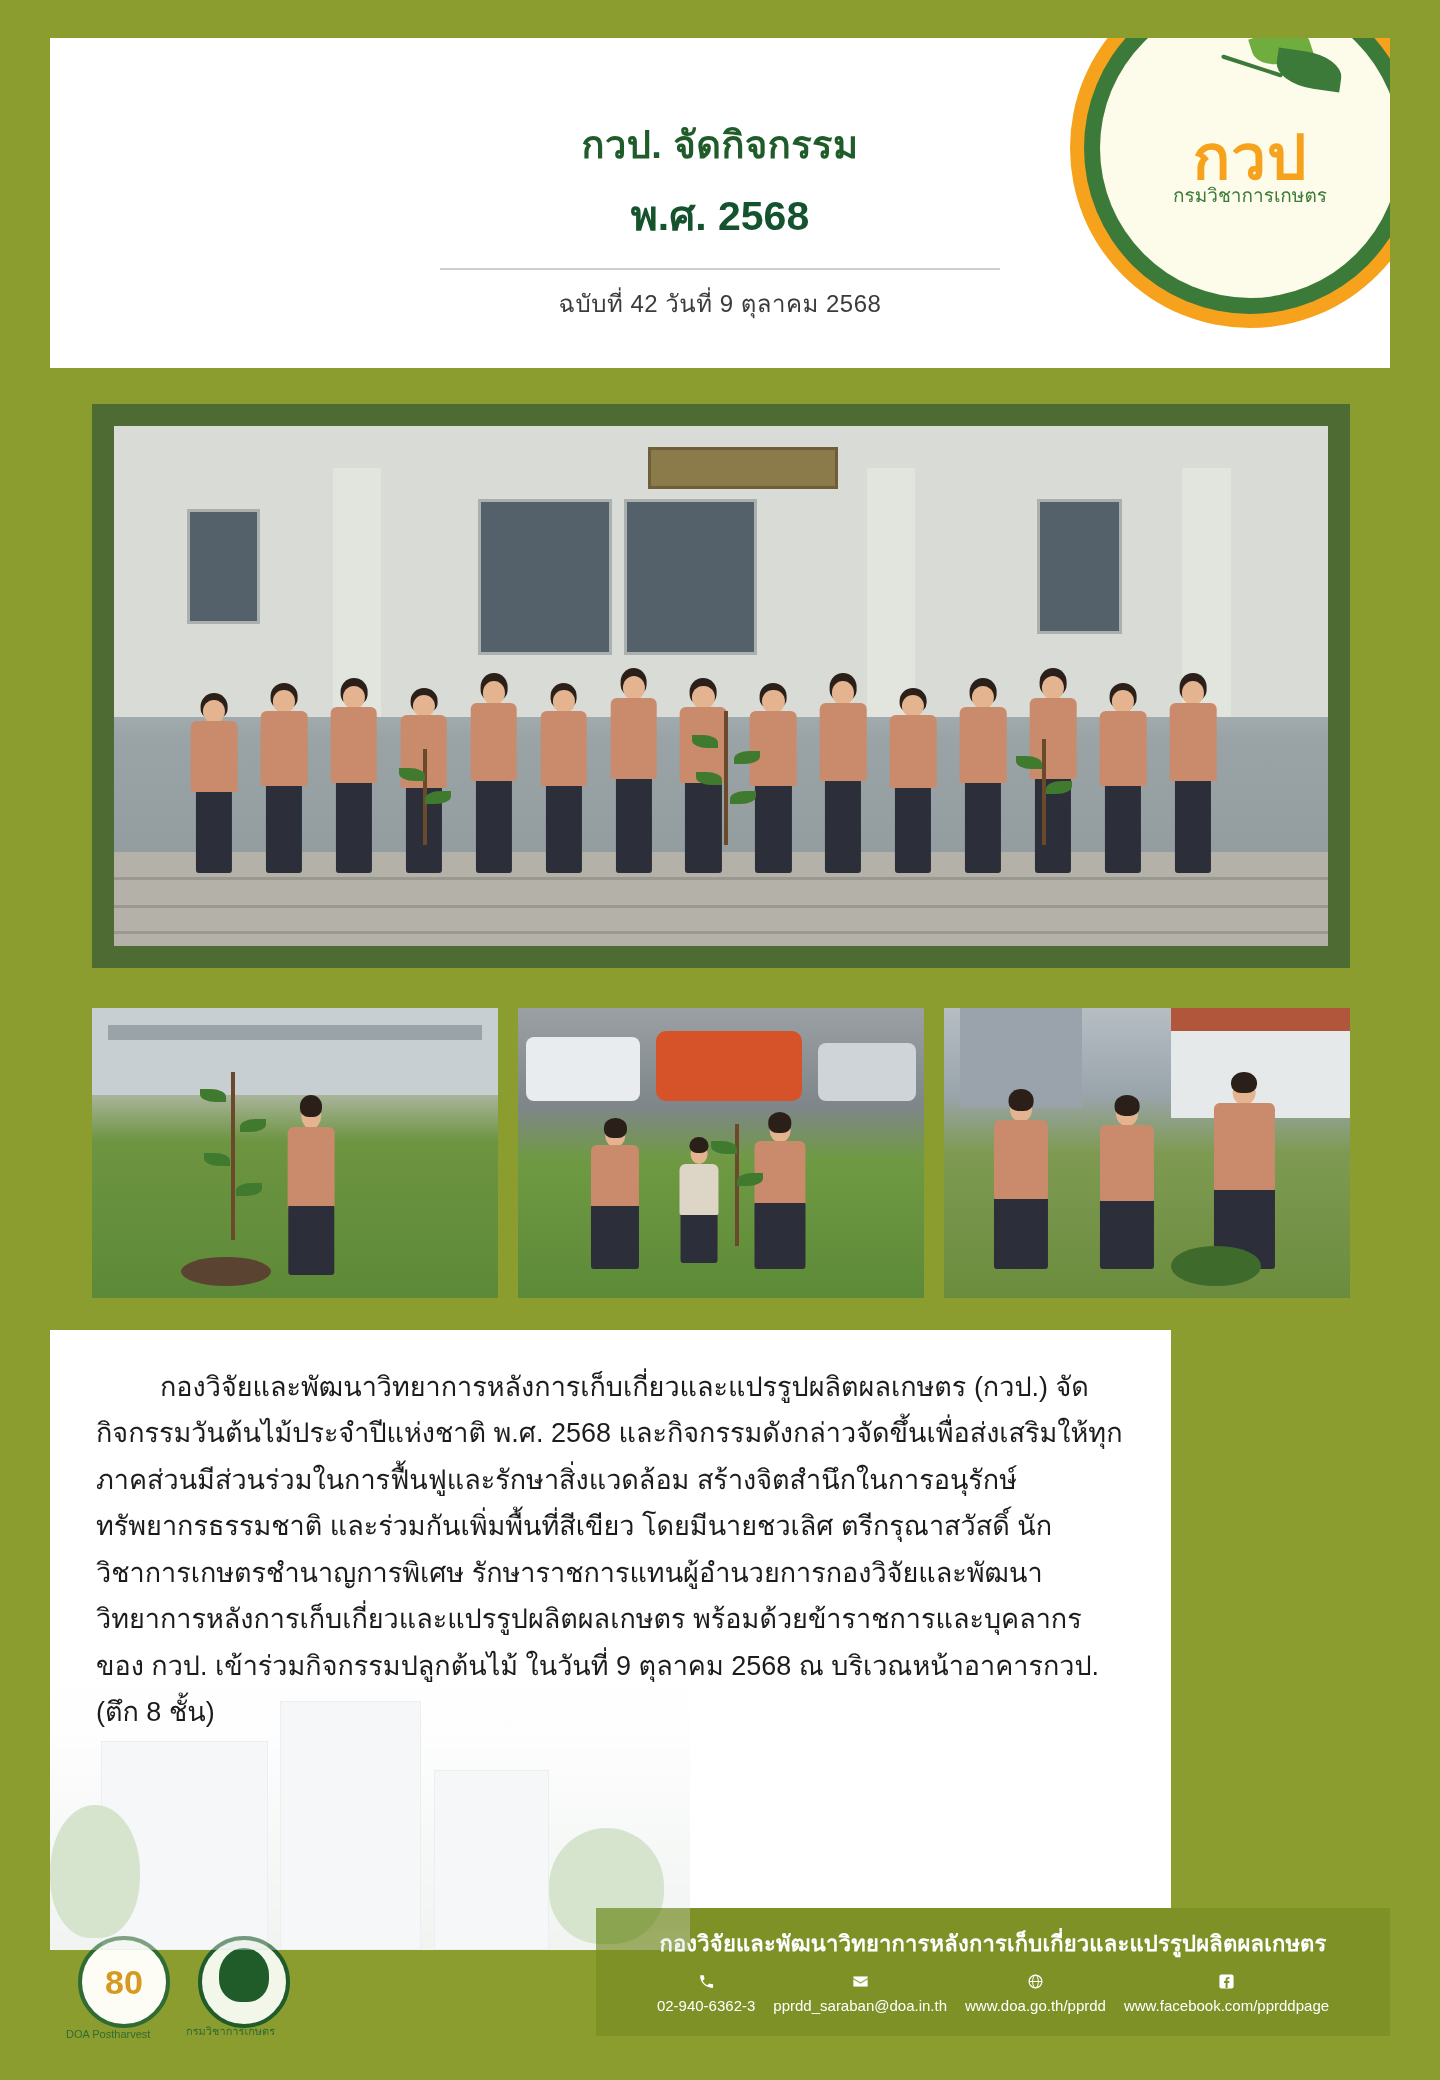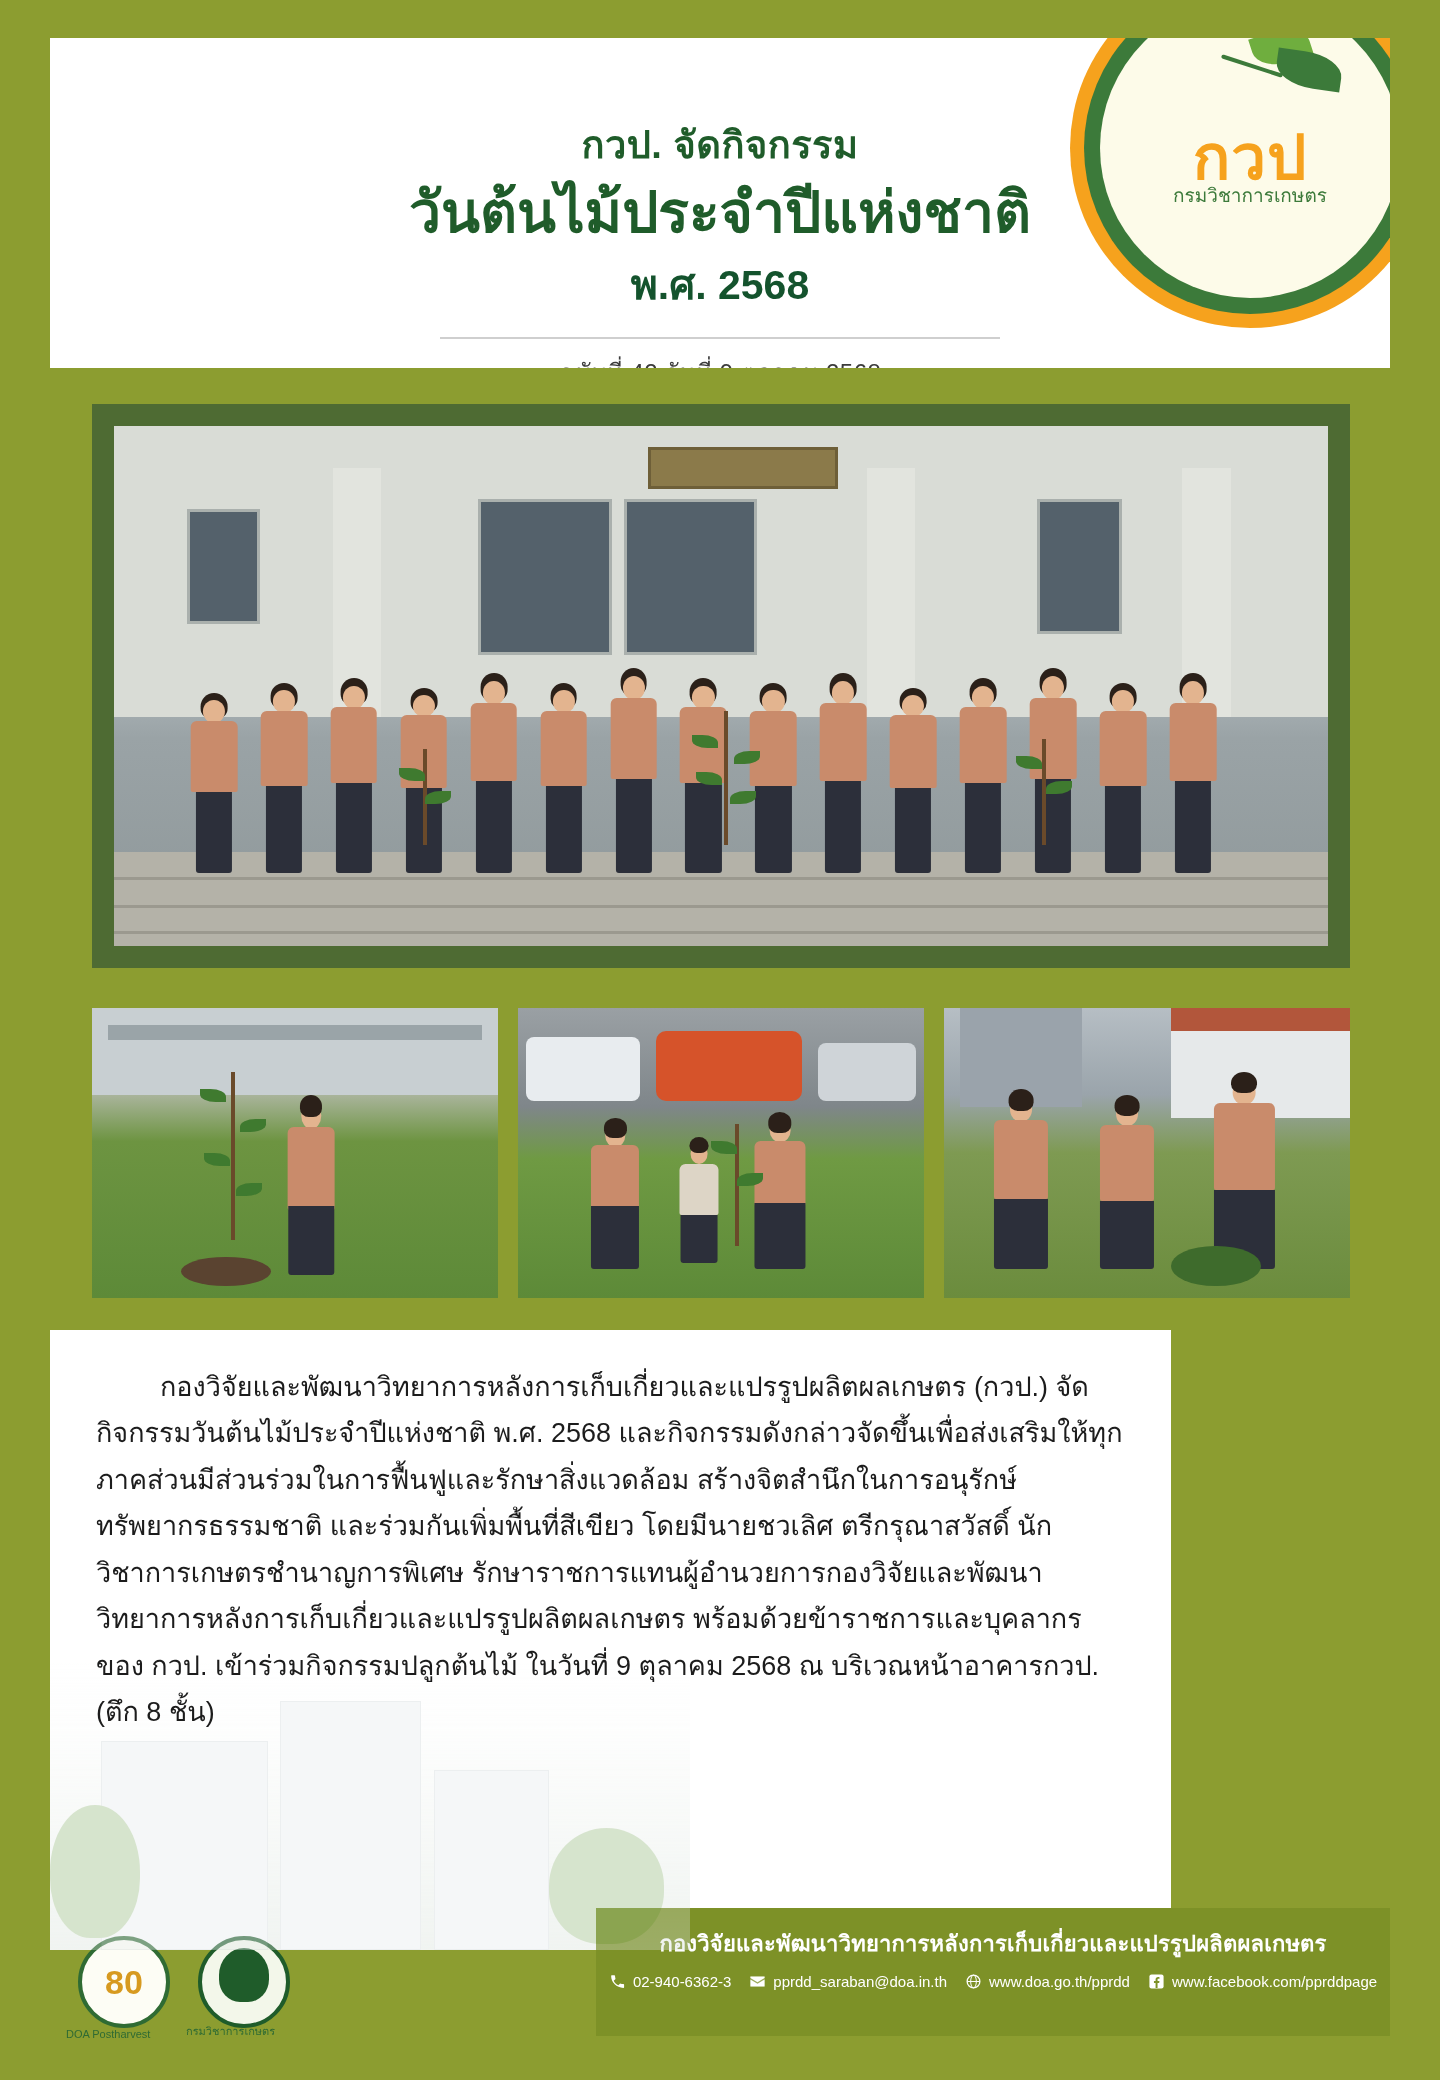--- a/index.html
+++ b/index.html
@@ -220,21 +220,21 @@
   .f-line1 { font-size: 22px; font-weight: bold; letter-spacing: 0.2px;}
   .f-line2 { font-size: 20px; margin-top: 8px; }
   .f-contacts {
     display: flex;
     justify-content: center;
     align-items: center;
     gap: 18px;
     margin-top: 12px;
     font-size: 15px;
   }
-  .f-item { display: flex; align-items: center; gap: 7px; white-space: nowrap; }
+  .f-item { display: flex; align-items: center; gap: 7px; white-space: nowrap; flex-direction: column; }
   .f-ico { display: inline-block; width: 17px; height: 17px; }
 
   .seals {
     position: absolute;
     left: 78px; bottom: 52px;
     display: flex;
     align-items: center;
     gap: 28px;
   }
   .seal { position: relative; width: 92px; height: 92px; }
@@ -263,21 +263,20 @@
   }
 </style>
 </head>
 <body>
 
 <div class="page">
 
   <div class="header">
     <div class="header-inner">
       <div class="title-small">กวป. จัดกิจกรรม</div>
-      <div class="title-main">วันต้นไม้ประจำปีแห่งชาติ</div>
       <div class="title-year">พ.ศ. 2568</div>
       <div class="divider"></div>
       <div class="issue">ฉบับที่ 42 วันที่ 9 ตุลาคม 2568</div>
     </div>
 
     <div class="logo-wrap">
       <div class="logo-arc"></div>
       <div class="logo-arc2"></div>
       <div class="logo-face"></div>
       <div class="leaf-stem"></div>

